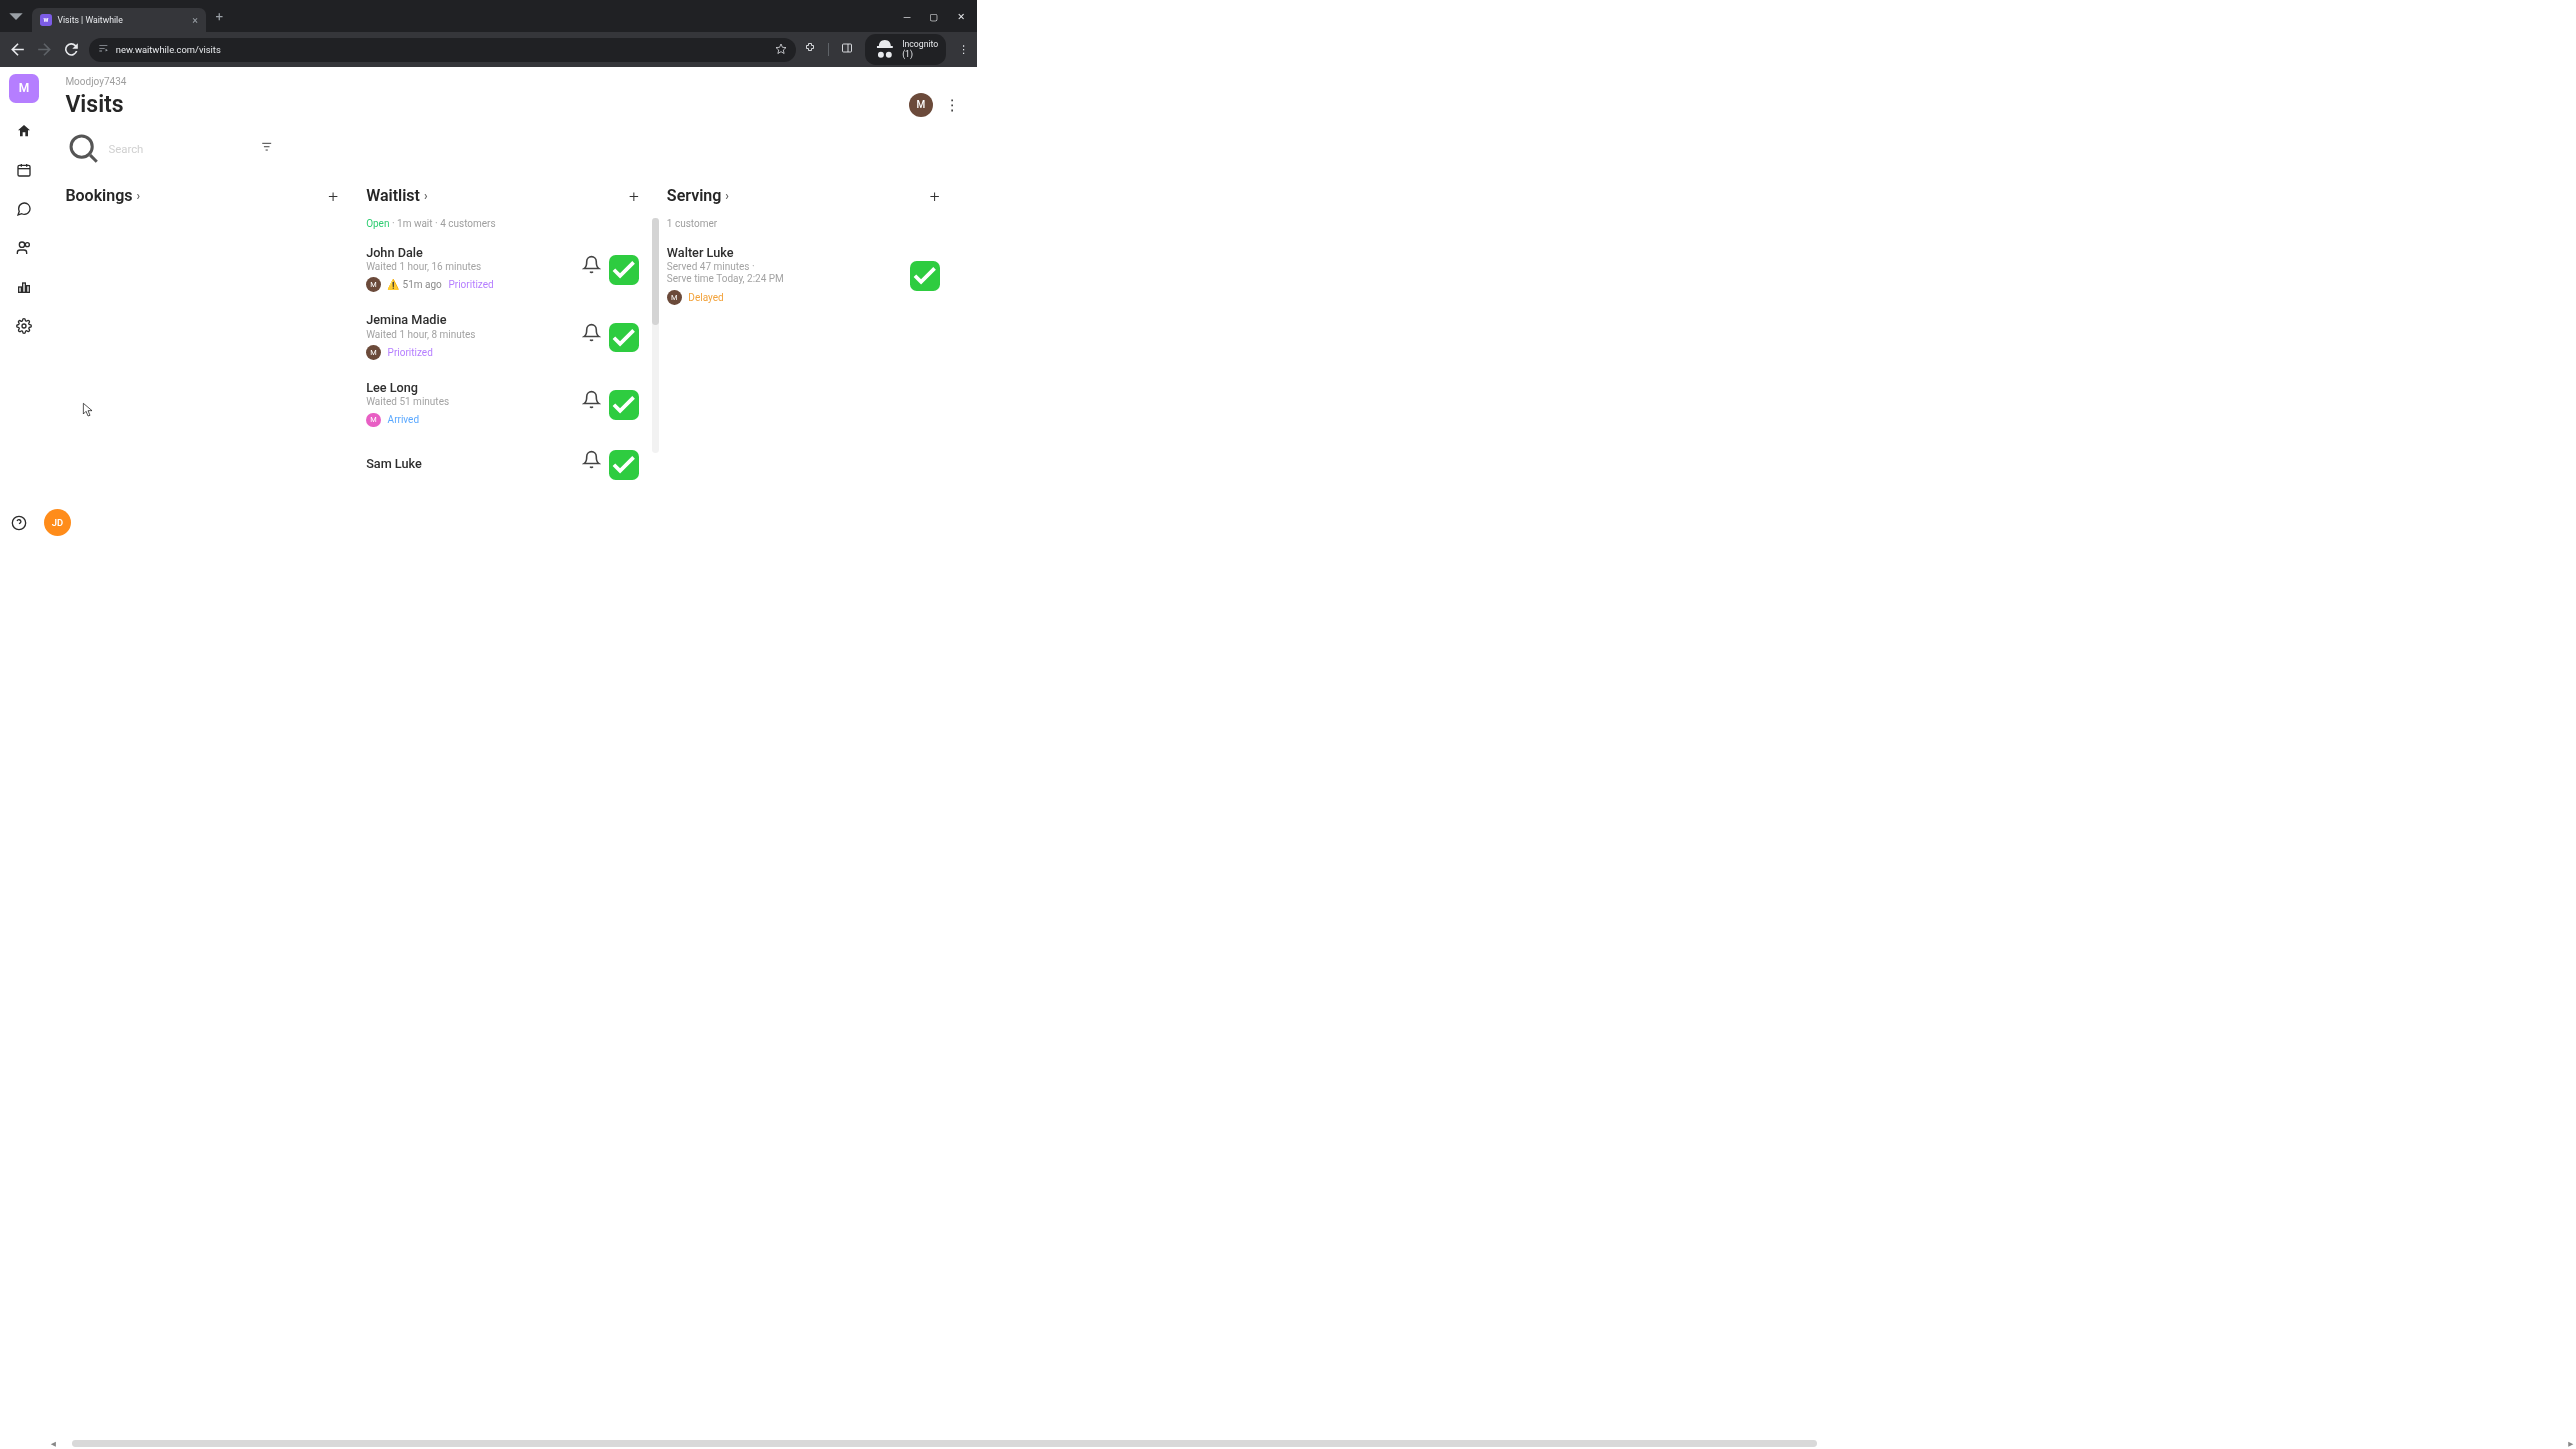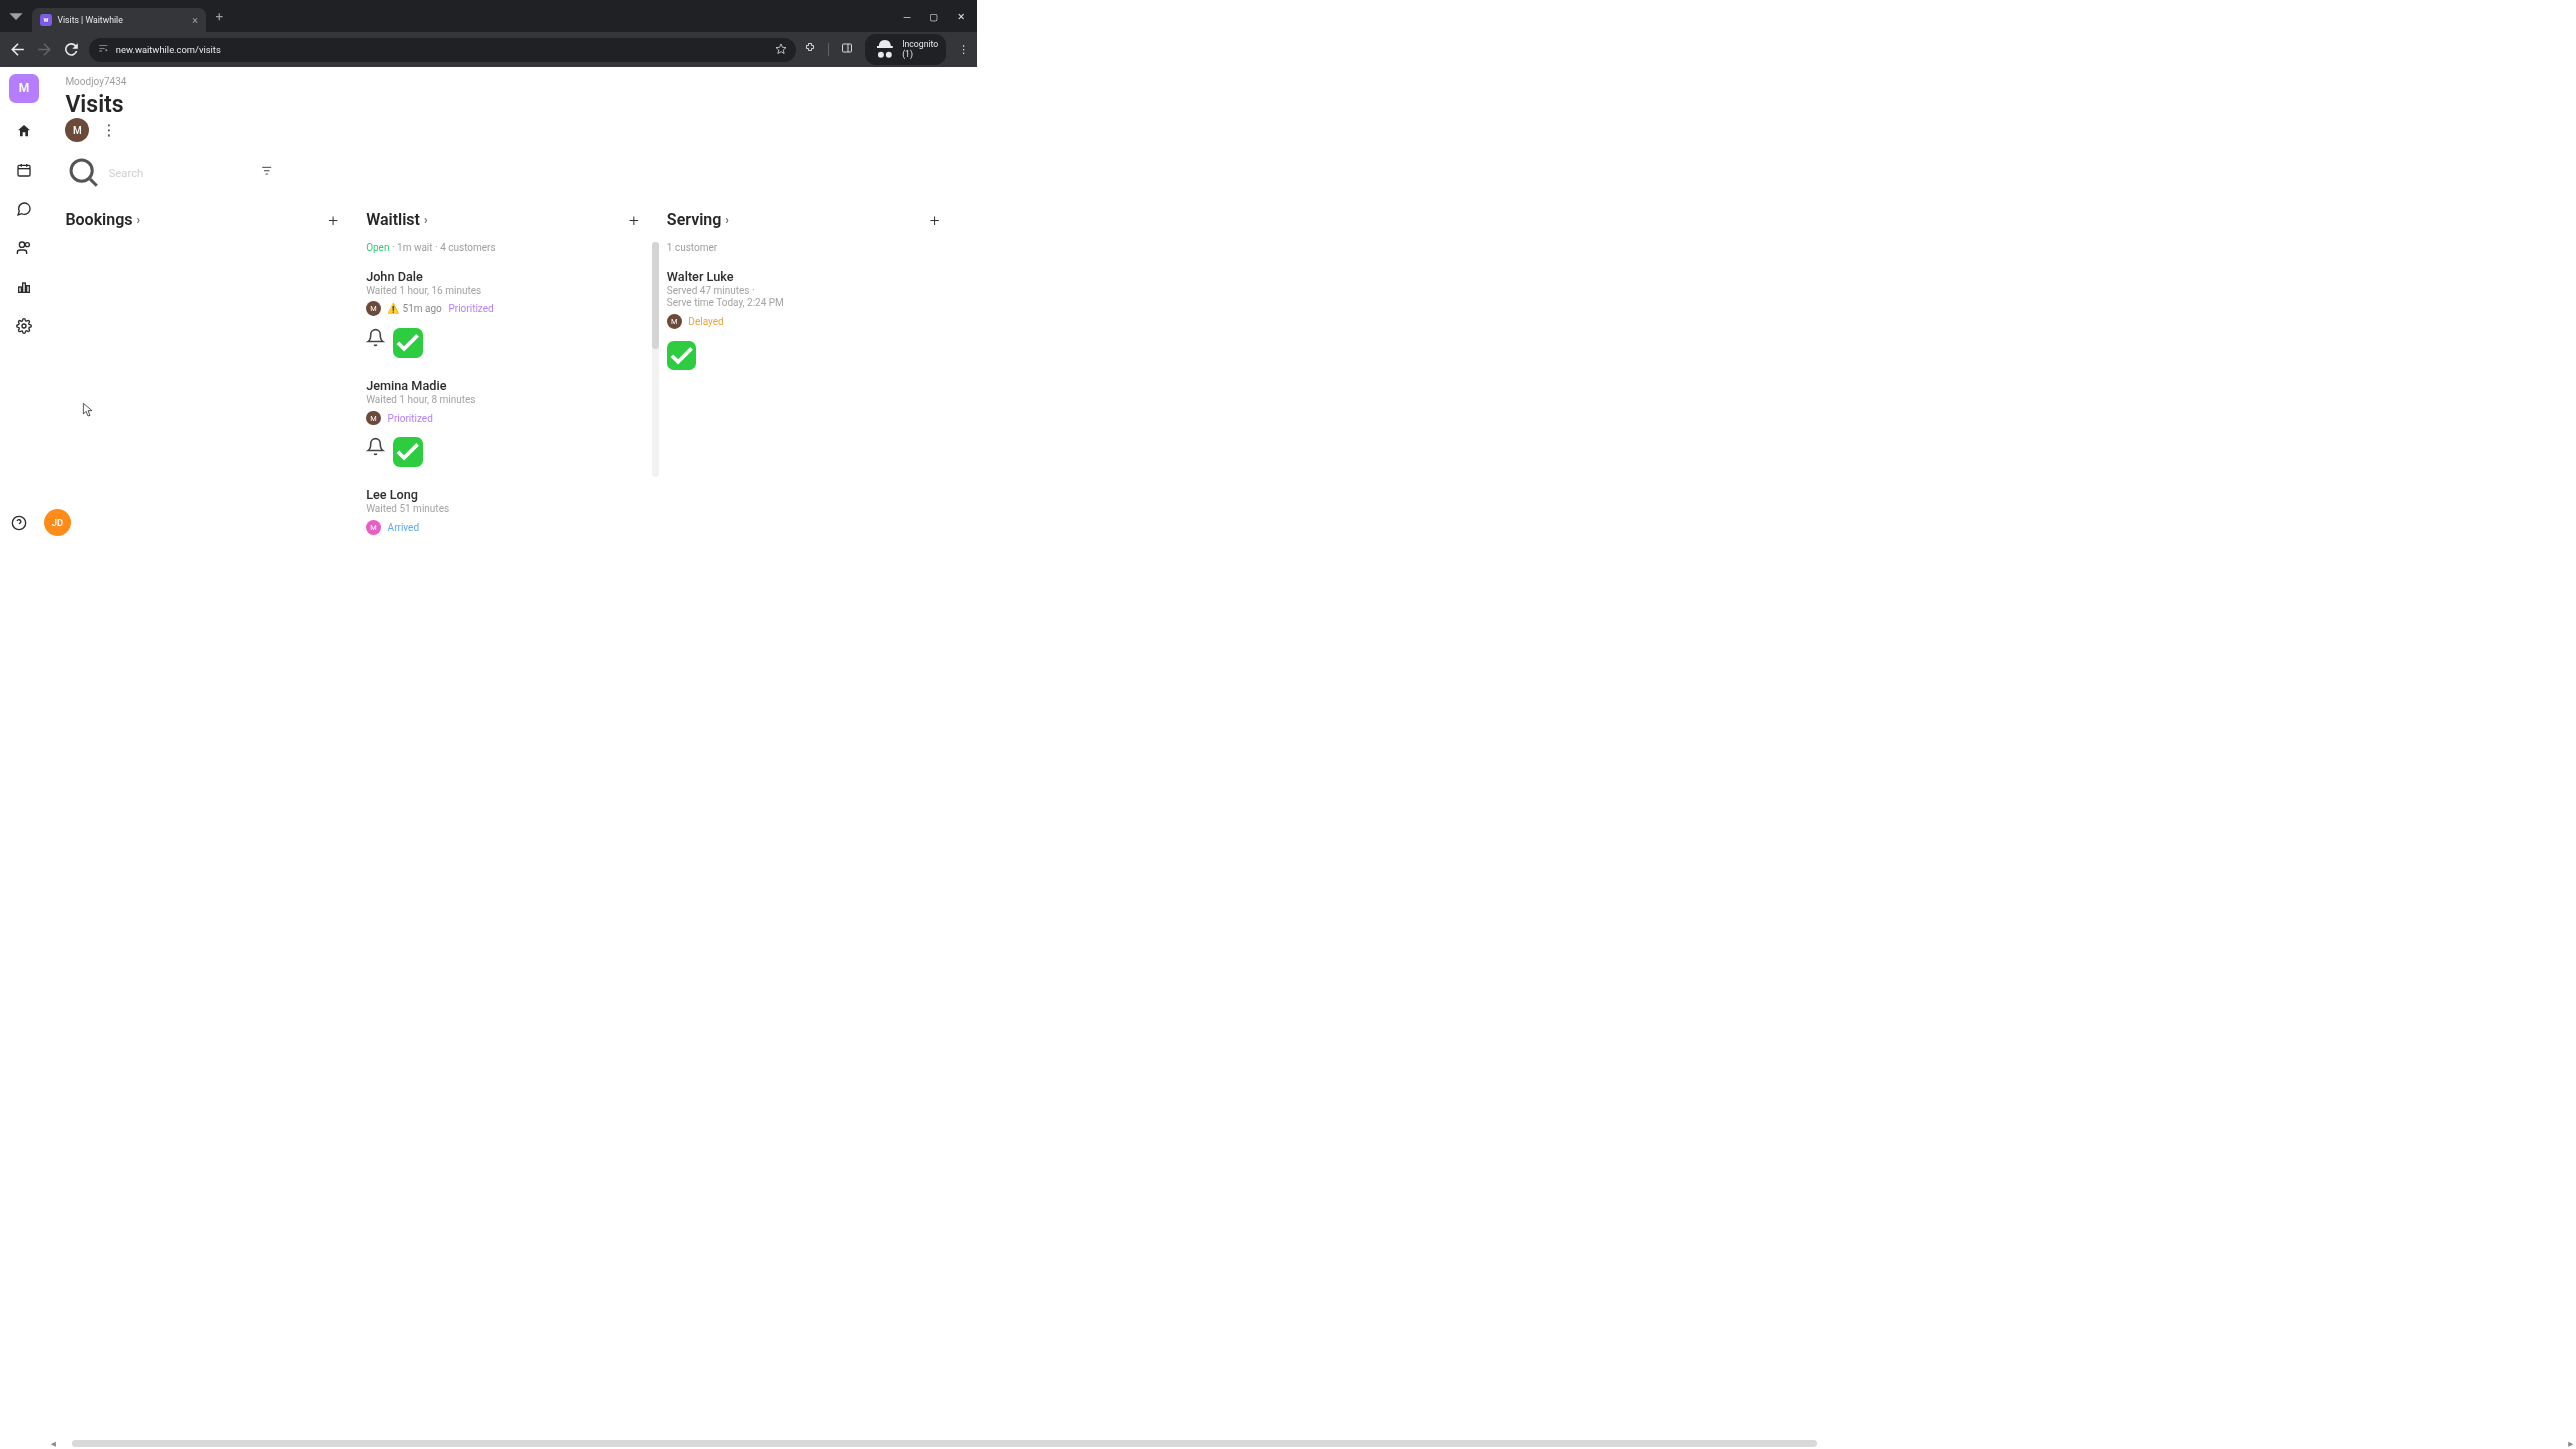--- a/index.html
+++ b/index.html
@@ -27,42 +27,42 @@
 .app { display:flex; height: calc(547px - 67px); }
 .sidebar { width:48px; background:#fff; display:flex; flex-direction:column; align-items:center; padding-top:6.7px; gap:4px; }
 .logo-sq { width:29.5px; height:29.5px; background:#b57eff; border-radius:6.7px; color:#fff; display:flex; align-items:center; justify-content:center; font-weight:600; font-size:12px; }
 .nav-icons { display:flex; flex-direction:column; gap:23px; margin-top:16px; align-items:center; }
 .nav-icon { width:16px; height:16px; color:#2b2b2b; cursor:pointer; display:flex; align-items:center; justify-content:center; }
 .bottom-icons { margin-top:auto; display:flex; flex-direction:row; align-items:center; gap:17.4px; padding-bottom:10.7px; }
 .user-circle { width:27px; height:27px; border-radius:50%; background:#ff8c1a; color:#fff; display:flex; align-items:center; justify-content:center; font-weight:600; font-size:9.4px; }
 
 .main { flex:1; padding: 9.4px 17.4px 0 17.4px; overflow:auto; position:relative; }
 .workspace { color:#9e9e9e; font-size:10px; margin-bottom:4px; }
-.title-row { display:flex; justify-content:space-between;flex-direction:column; }
+.title-row { display:flex; align-items:center; justify-content:space-between; }
 .title { font-size:23px; font-weight:600; color:#262626; }
 .title-actions { display:flex; align-items:center; gap:12px; }
 .avatar-sm { width:24px; height:24px; border-radius:50%; background:#6b4a3a; color:#fff; display:flex; align-items:center; justify-content:center; font-size:10px; font-weight:500; }
 .kebab { font-size:14.8px; color:#333; cursor:pointer; }
 
 .search-row { display:flex; align-items:center; gap:7px; margin-top:12px; }
 .search-box { display:flex; align-items:center; gap:6.7px; color:#bdbdbd; font-size:11.4px; width:188px; }
 .search-box input { border:none; outline:none; font-size:11.4px; color:#333; background:transparent; flex:1; }
 .search-box input::placeholder { color:#d0d0d0; }
 .filter-icon { color:#555; cursor:pointer; }
 
 .columns { display:flex; gap:8px; margin-top:19px; }
 .col { flex:1; min-width:282px; padding-right:20px; position:relative; }
 .col-header { display:flex; align-items:center; justify-content:space-between; margin-bottom:12px; }
 .col-title { font-size:16px; font-weight:600; color:#262626; display:flex; align-items:center; gap:4px; cursor:pointer; }
 .col-title .chev { font-size:12px; color:#666; }
 .col-add { font-size:17.4px; color:#333; cursor:pointer; font-weight:300; }
 .col-meta { font-size:10px; color:#9e9e9e; margin-bottom:9.4px; }
 .col-meta .open { color:#2ecc71; }
 
-.card { padding:6.7px 0 13.4px 0; display:flex; align-items:flex-start; gap:9.4px;flex-direction:column; }
+.card { padding:6.7px 0 13.4px 0; display:flex; align-items:center; gap:9.4px; }
 .card-body { flex:1; }
 .cust-name { font-size:12.7px; font-weight:500; color:#2e2e2e; }
 .cust-sub { font-size:10px; color:#a3a3a3; margin-top:1.3px; }
 .cust-tags { display:flex; align-items:center; gap:6.7px; margin-top:5.4px; font-size:10px; }
 .badge-m { width:14.8px; height:14.8px; border-radius:50%; background:#6b4a3a; color:#fff; font-size:7.4px; display:flex; align-items:center; justify-content:center; }
 .badge-m.pink { background:#e85fc4; }
 .tag-time { color:#8a8a8a; }
 .tag-prio { color:#b57eff; }
 .tag-arrived { color:#5aa8ff; }
 .tag-delayed { color:#f2a23a; }

